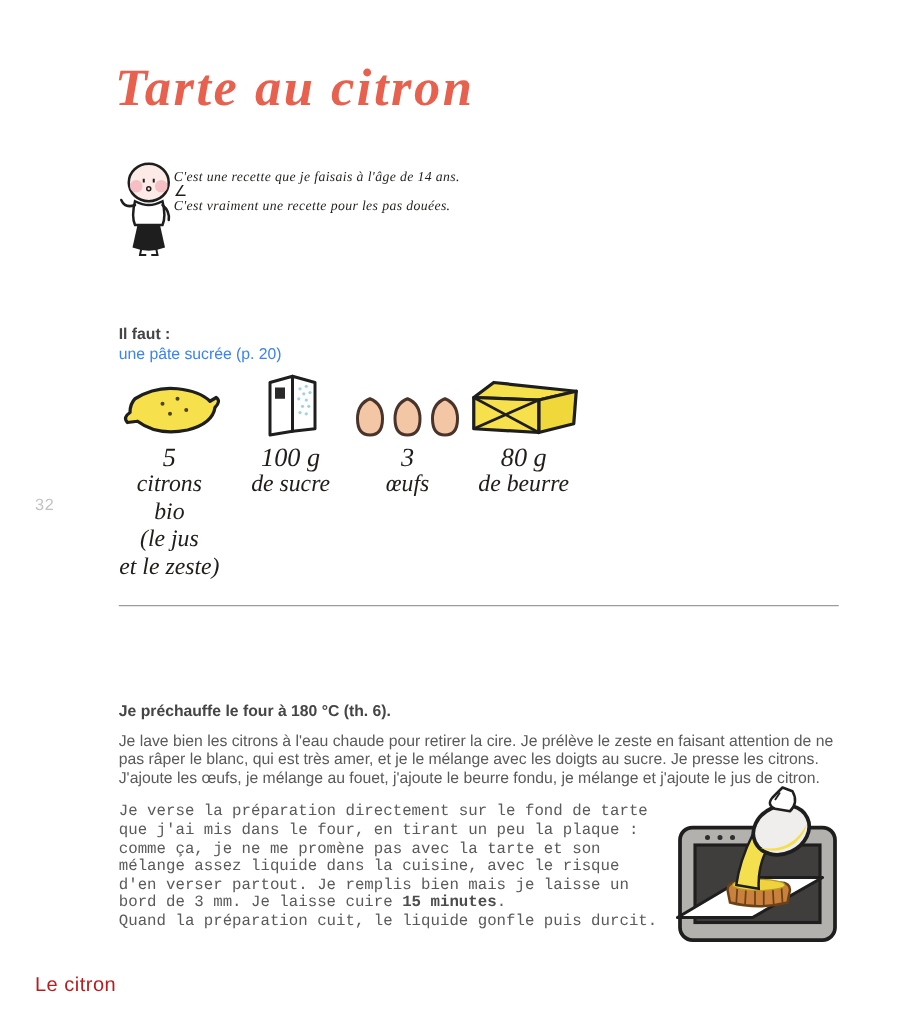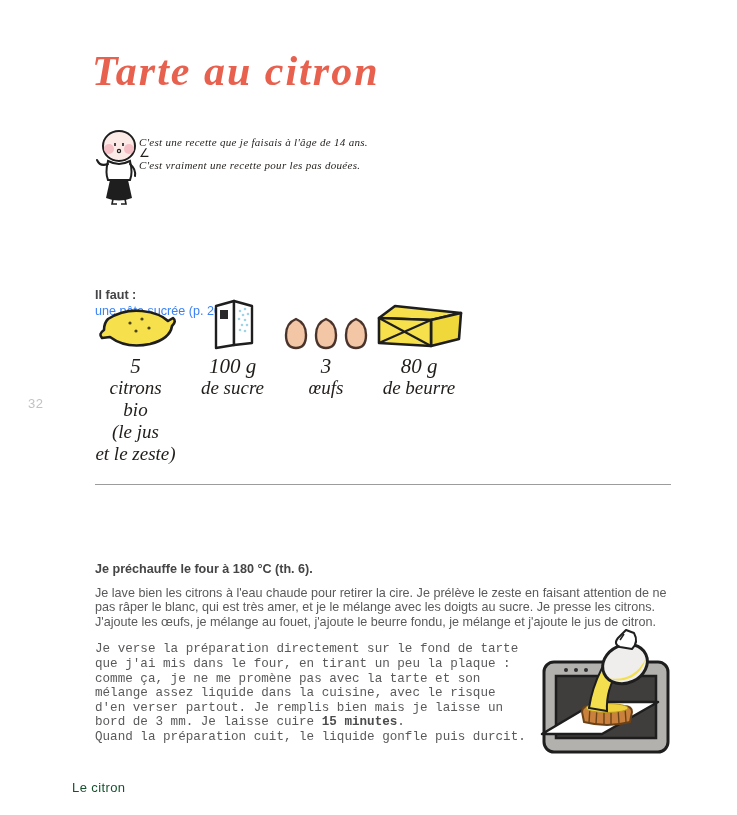--- a/index.html
+++ b/index.html
@@ -12,21 +12,21 @@
     font-family: "Liberation Sans", sans-serif;
     overflow: hidden;
     margin: 0 auto;
   }
   .page-number {
     position: absolute; left: 28px; top: 396px;
     font-size: 13px; color: #c2c2c2; letter-spacing: 0.5px;
   }
   .footer-label {
     position: absolute; left: 28px; top: 780px;
-    font-size: 13px; color: #14532d; letter-spacing: 0.4px; margin-left: 44px;
+    font-size: 16px; color: #b91c1c; letter-spacing: 0.4px;
   }
   .title {
     position: absolute; left: 92px; top: 46px;
     font-family: cursive;
     font-style: italic; font-weight: bold;
     font-size: 42px; line-height: 50px;
     color: #e8604e; letter-spacing: 2px;
   }
   .handwrite {
     font-family: cursive;
@@ -35,21 +35,21 @@
   }
   .character-svg { position: absolute; left: 94px; top: 129px; }
   .speech-mark {
     position: absolute; left: 139px; top: 146px;
     font-size: 12px; color: #211d1a;
   }
   .speech {
     position: absolute; left: 139px; top: 131px;
     font-size: 11px; line-height: 23px; letter-spacing: 0.3px;
   }
-  .requirements { position: absolute; left: 95px; top: 260px; font-size: 12.6px; line-height: 15px; margin-top: 28px; }
+  .requirements { position: absolute; left: 95px; top: 260px; font-size: 12.6px; line-height: 15px; }
   .requirements .req-heading { font-weight: bold; color: #454547; }
   .requirements .req-item { color: #3b82f6; margin-top: 1px; }
 
   .ingredients { position: absolute; left: 0; top: 299px; width: 737px; height: 150px; }
   .ing-col { position: absolute; text-align: center; }
   .ing-col .ing-icon { height: 52px; display: flex; align-items: flex-end; justify-content: center; margin-bottom: 4px; }
   .ing-line { font-size: 19px; line-height: 22px; }
   .ing-line.qty { font-size: 21px; }
   .col-0 { left: 83px;  width: 105px; }
   .col-1 { left: 170px; width: 125px; }

